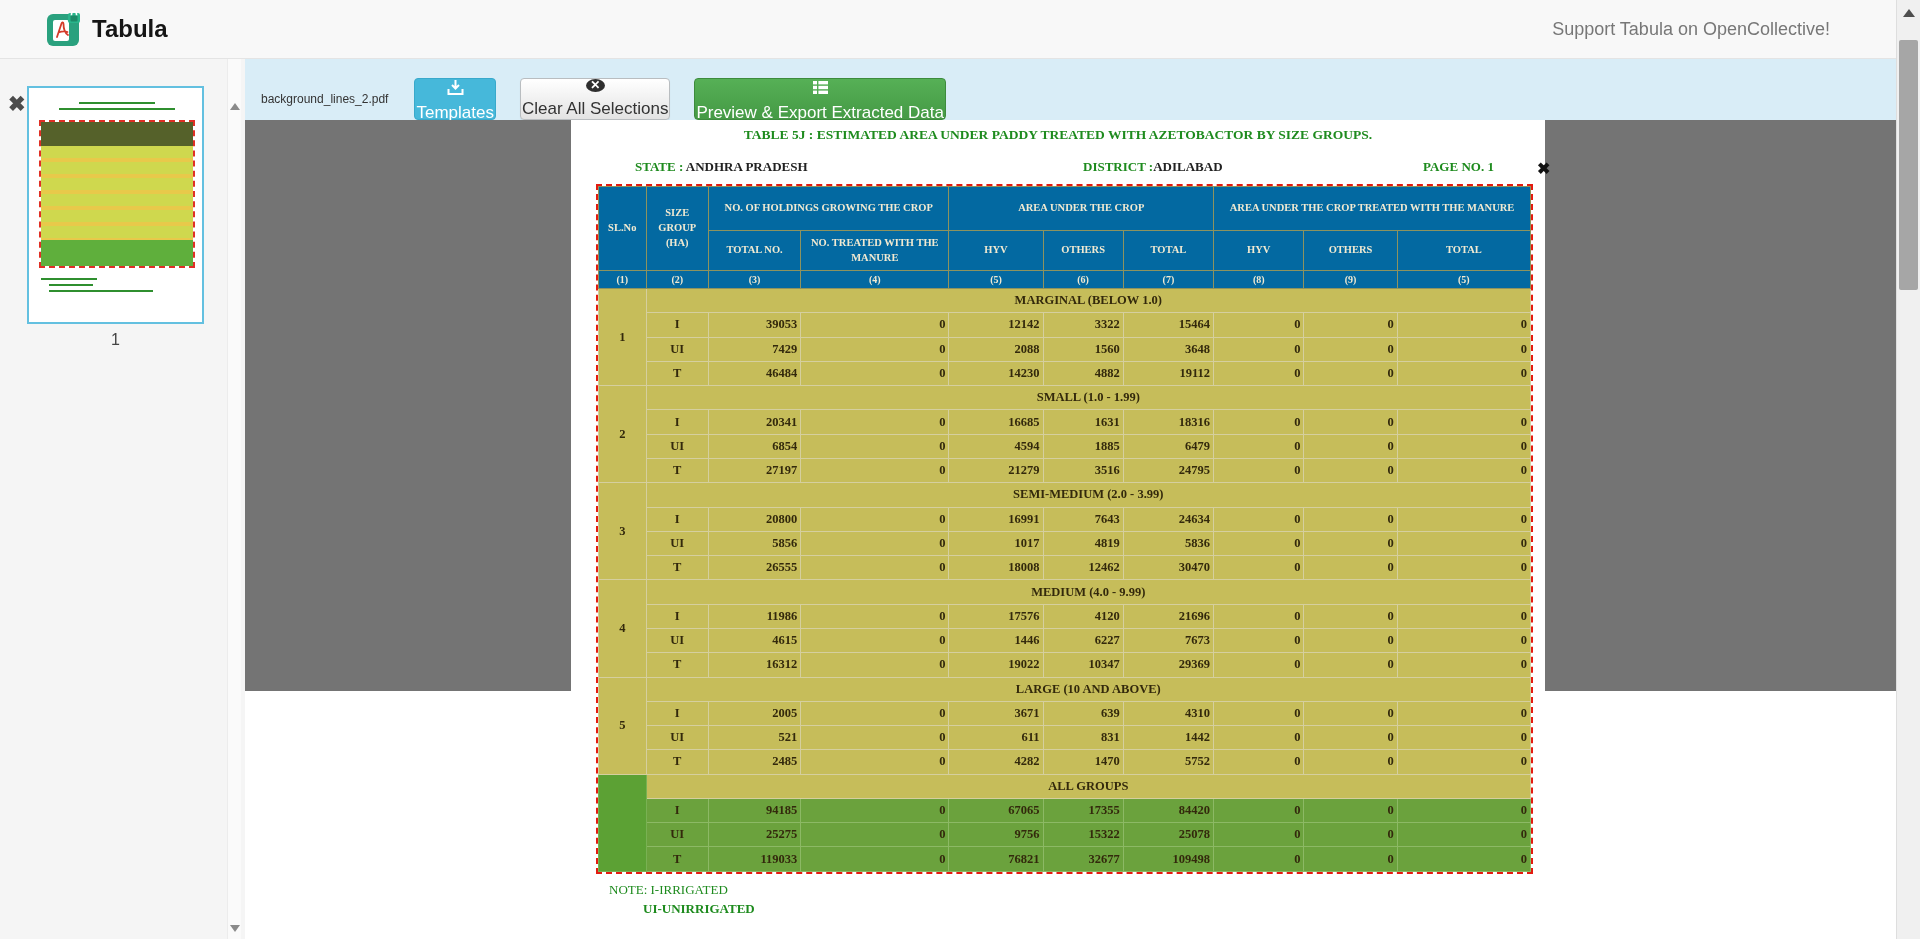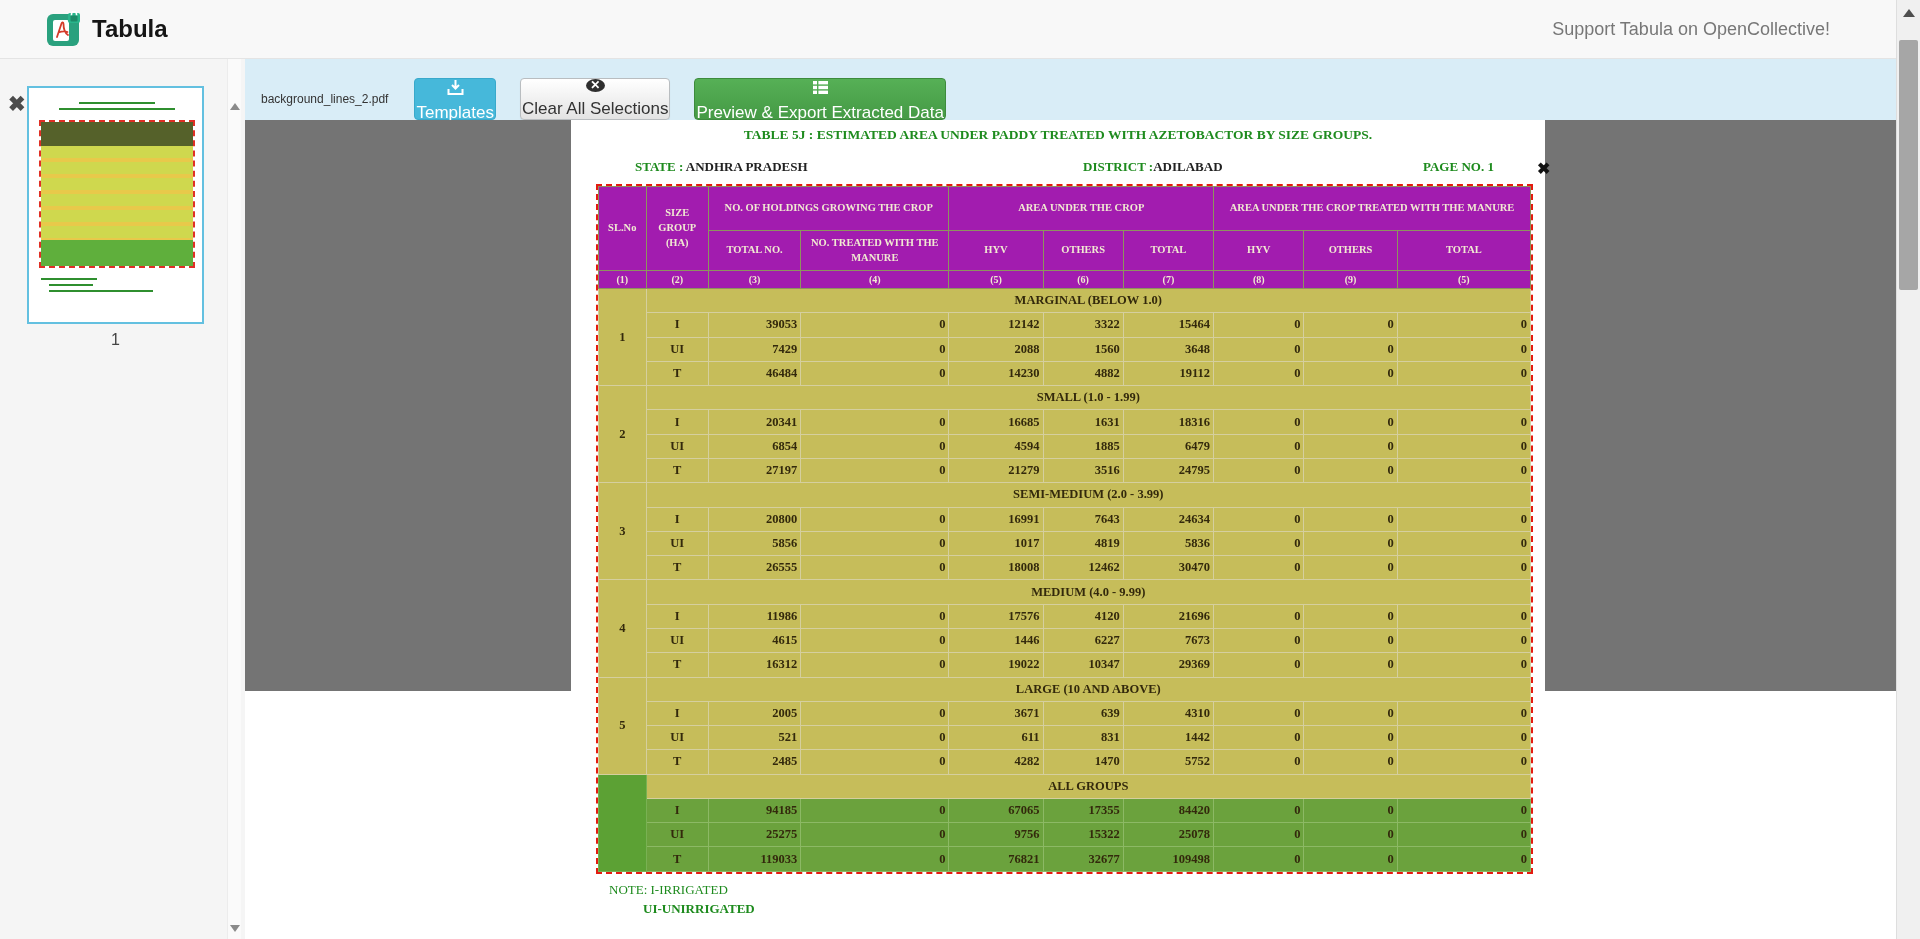--- a/index.html
+++ b/index.html
@@ -47,21 +47,21 @@
   .doc-meta { position:absolute; top:39px; left:0; width:100%; font-size:13px; font-weight:bold; color:#222; }
   .meta-state { position:absolute; left:64px; } .meta-district { position:absolute; left:512px; } .meta-page { position:absolute; left:852px; color:#1e8b1e; }
   .green-label { color:#1e8b1e; }
   .sel-close { position:absolute; left:966px; top:41px; font-size:16px; font-weight:bold; color:#121212; cursor:pointer; line-height:1; font-family:"Liberation Sans",sans-serif; }
   .selection { position:absolute; left:25px; top:64px; width:937px; height:690px; border:2px dashed #e41b10; cursor:move; }
   .note1 { position:absolute; left:38px; top:762px; font-size:13px; font-weight:normal; color:#1e8b1e; }
   .note2 { position:absolute; left:72px; top:781px; font-size:13px; font-weight:bold; color:#1e8b1e; }
 
   
   table.data { width:100%; height:100%; border-collapse:collapse; table-layout:fixed; }
-  table.data th { background:#a21caf; color:#f1ead2; border:1px solid #8d935f; font-size:10.5px; font-weight:bold; padding:1px 2px; line-height:1.4; text-align:center; vertical-align:middle; }
+  table.data th { background:#0369a1; color:#f1ead2; border:1px solid #8d935f; font-size:10.5px; font-weight:bold; padding:1px 2px; line-height:1.4; text-align:center; vertical-align:middle; }
   tr.h1 th { height:44px; } tr.h2 th { height:40px; } tr.nums th { height:18px; font-size:10px; padding:0; }
   table.data td { border:1px solid #d5cf9e; background:#c6bd5a; color:#33290c; font-size:12.5px; font-weight:bold; padding:0 3px; vertical-align:middle; }
   td.section { background:#e6ad45; border-color:#dca74a; color:#5e1c0e; text-align:center; padding-left:4px; }
   td.slno { text-align:center; }
   td.type { text-align:center; }
   td.num { text-align:right; padding-right:4px; }
   tr.grn td { background:#6ba23d; border-color:#8cb965; }
   td.slno.grn { background:#5ca134; border-color:#79b153; }
 
   

